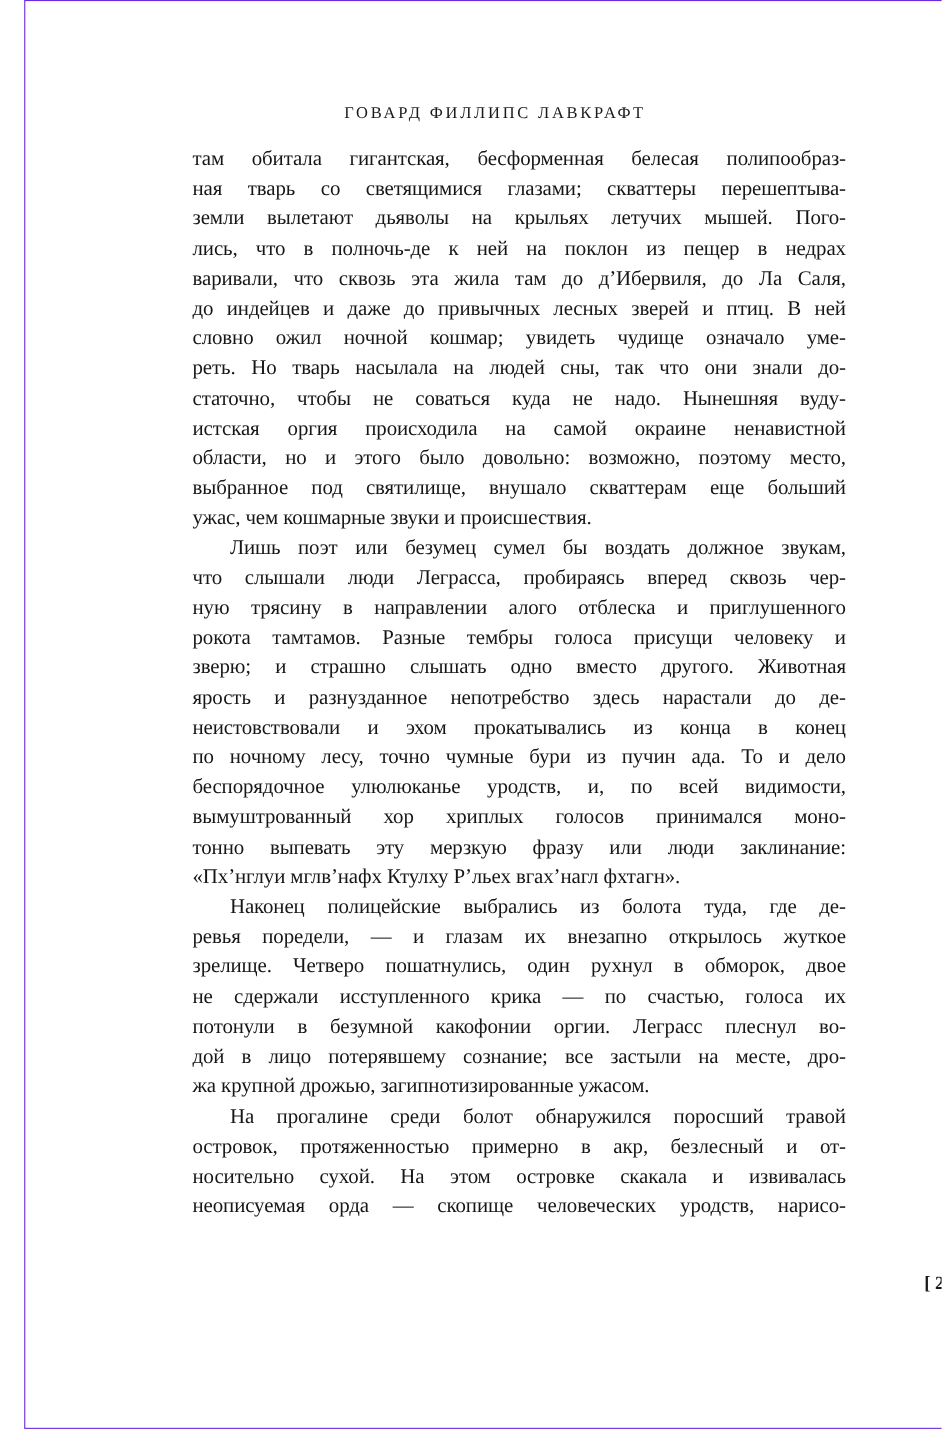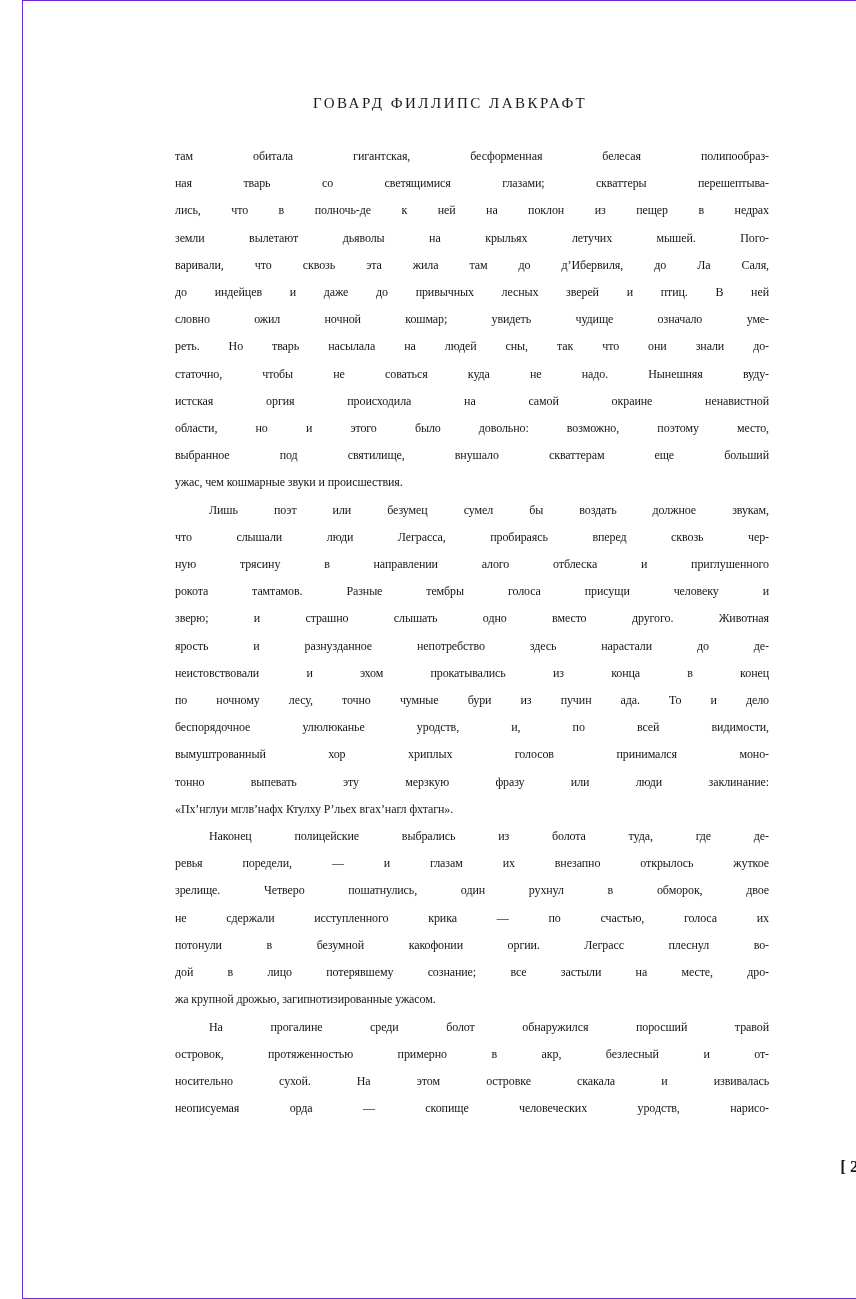--- a/index.html
+++ b/index.html
@@ -25,24 +25,24 @@
     left: 0;
     width: 100%;
     text-align: center;
     font-size: 15px;
     letter-spacing: 2.5px;
     font-weight: normal;
     color: #1a1a1a;
   }
   .page-body {
     position: absolute;
-    top: 142px;
+    top: 130px;
     left: 152px;
     width: 594px;
-    font-size: 12px;
+    font-size: 19px;
     line-height: 27.2px;
     letter-spacing: -0.1px;
   }
   .para { margin: 0; padding: 0; }
   .para .line {
     text-align: justify;
     text-align-last: justify;
     white-space: normal;
   }
   .para .line.last {
@@ -66,22 +66,22 @@
 </head>
 <body>
 
 <div class="page">
   <div class="running-head">ГОВАРД ФИЛЛИПС ЛАВКРАФТ</div>
 
   <div class="page-body">
       <div class="para">
         <div class="line">там обитала гигантская, бесформенная белесая полипообраз-</div>
         <div class="line">ная тварь со светящимися глазами; скваттеры перешептыва-</div>
+        <div class="line">земли вылетают дьяволы на крыльях летучих мышей. Пого-</div>
         <div class="line">лись, что в полночь-де к ней на поклон из пещер в недрах</div>
-        <div class="line">земли вылетают дьяволы на крыльях летучих мышей. Пого-</div>
         <div class="line">варивали, что сквозь эта жила там до д’Ибервиля, до Ла Саля,</div>
         <div class="line">до индейцев и даже до привычных лесных зверей и птиц. В ней</div>
         <div class="line">словно ожил ночной кошмар; увидеть чудище означало уме-</div>
         <div class="line">реть. Но тварь насылала на людей сны, так что они знали до-</div>
         <div class="line">статочно, чтобы не соваться куда не надо. Нынешняя вуду-</div>
         <div class="line">истская оргия происходила на самой окраине ненавистной</div>
         <div class="line">области, но и этого было довольно: возможно, поэтому место,</div>
         <div class="line">выбранное под святилище, внушало скваттерам еще больший</div>
         <div class="line last">ужас, чем кошмарные звуки и происшествия.</div>
       </div>

